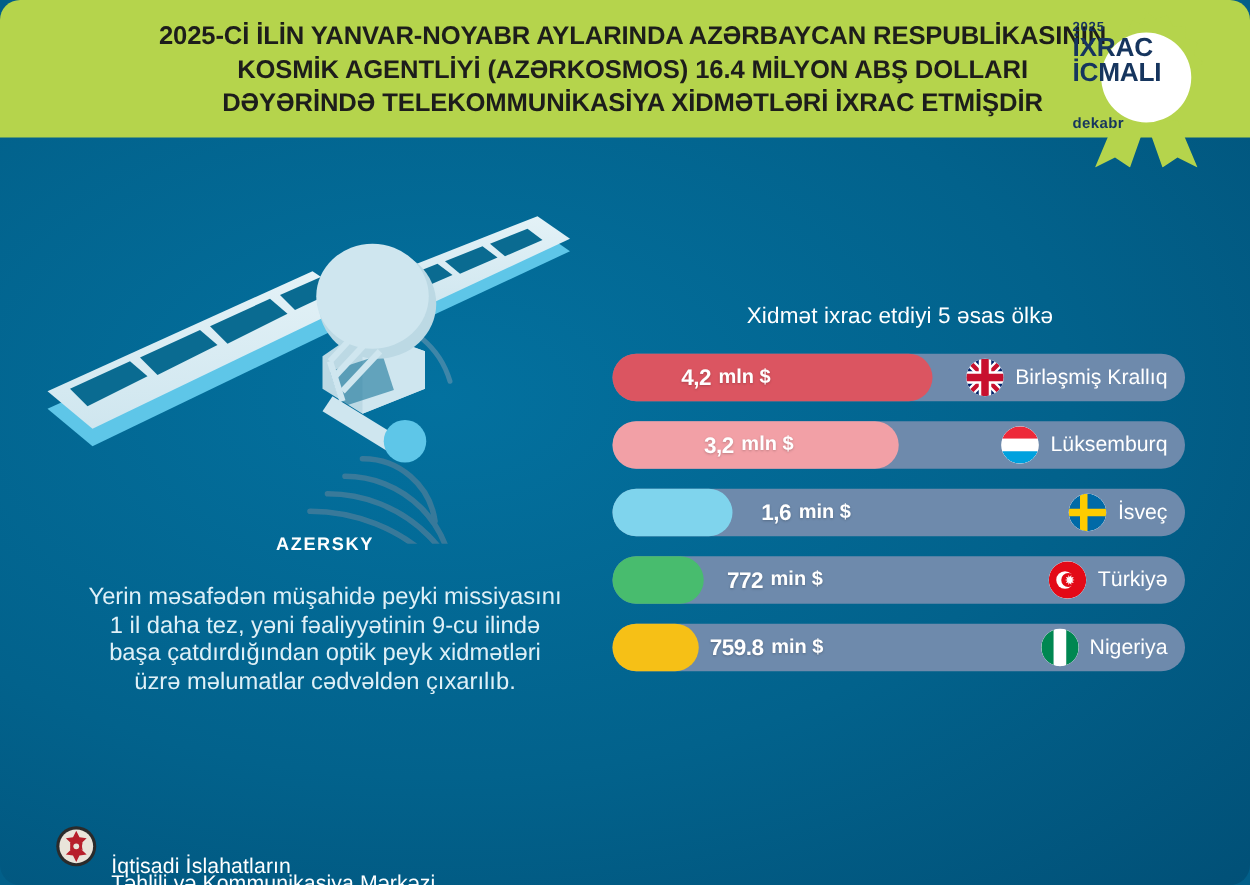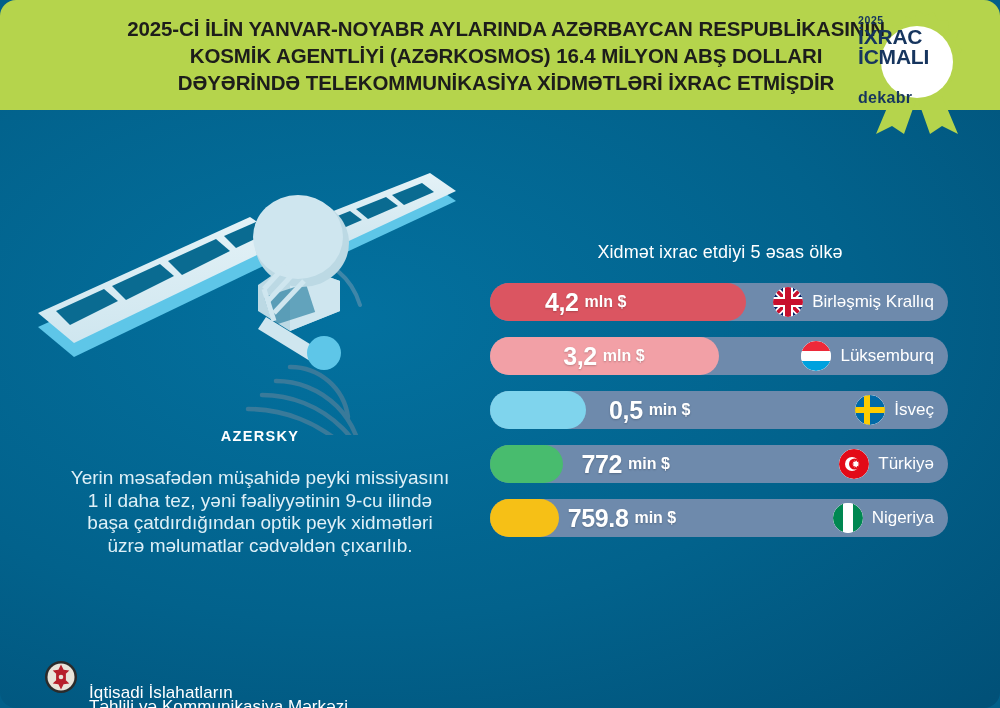--- a/index.html
+++ b/index.html
@@ -42,21 +42,21 @@
     position:absolute;right:24px;top:8px;width:118px;height:126px;
   }
   .badge svg{position:absolute;left:0;top:0;}
   .badge-text{
     position:absolute;left:0;top:0;width:118px;height:104px;
     display:flex;flex-direction:column;align-items:flex-start;justify-content:center;
     color:#16355e;text-align:center;pointer-events:none;
   }
   .badge-year{font-size:10.5px;font-weight:bold;letter-spacing:.6px;line-height:12px;margin-bottom:1px;}
   .badge-main{font-size:21px;font-weight:bold;line-height:20.5px;letter-spacing:-.2px;}
-  .badge-month{font-size:16px;font-weight:bold;letter-spacing:.3px;margin-top:21px;}
+  .badge-month{font-size:12px;font-weight:bold;letter-spacing:.3px;margin-top:21px;}
 
   
   .satellite{position:absolute;left:18px;top:105px;width:450px;height:330px;}
 
   
   .azersky-title{
     position:absolute;left:40px;top:428px;width:440px;
     text-align:center;color:#ffffff;font-weight:bold;
     font-size:14.5px;letter-spacing:1.3px;
   }
@@ -81,21 +81,21 @@
     background:#6E8AAC;border-radius:19px;
   }
   .bar-fill{
     position:absolute;left:0;top:0;height:38px;border-radius:19px;
   }
   .bar-value{
     position:absolute;top:0;height:38px;display:flex;align-items:center;
     color:#ffffff;font-weight:bold;white-space:nowrap;
     text-shadow:0 1px 2px rgba(0,0,0,.22);
   }
-  .bar-value .num{font-size:25px;letter-spacing:-.4px;}
+  .bar-value .num{font-size:18px;letter-spacing:-.4px;}
   .bar-value .unit{font-size:16px;font-weight:bold;margin-left:6px;}
   .bar-country{
     position:absolute;right:14px;top:0;height:38px;
     display:flex;align-items:center;gap:9px;
     color:#ffffff;font-size:17px;white-space:nowrap;
   }
   .flag{
     width:30px;height:30px;border-radius:50%;overflow:hidden;
     flex:0 0 30px;position:relative;background:#fff;
   }
@@ -253,21 +253,21 @@
           </svg>
         </span>
         <span>Lüksemburq</span>
       </div>
     </div>
 
     <div class="bar-row">
       <div class="bar-track"></div>
       <div class="bar-fill" style="width:21%;background:#7FD4ED;"></div>
       <div class="bar-value" style="left:26%;">
-        <span class="num">0,5</span>
+        <span class="num">1,6</span>
         <span class="unit">min $</span>
       </div>
       <div class="bar-country">
         <span class="flag">
           <svg width="30" height="30" viewBox="0 0 30 30">
             <clipPath id="c3">
                 <circle cx="15" cy="15" r="15"></circle>
               </clipPath>
             <g clip-path="url(#c3)">
               <rect width="30" height="30" fill="#006AA7"></rect>

